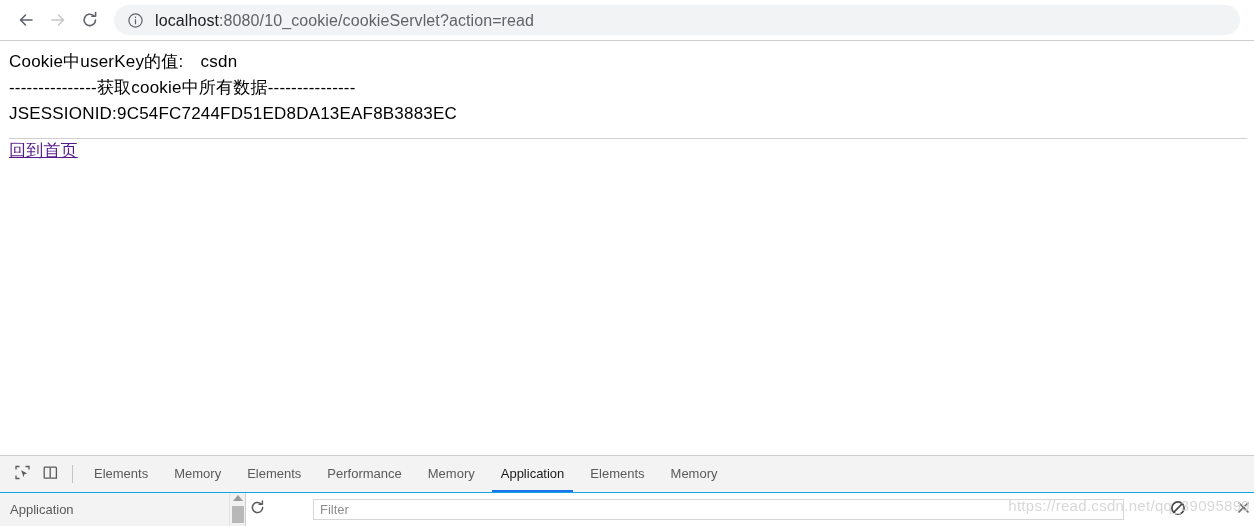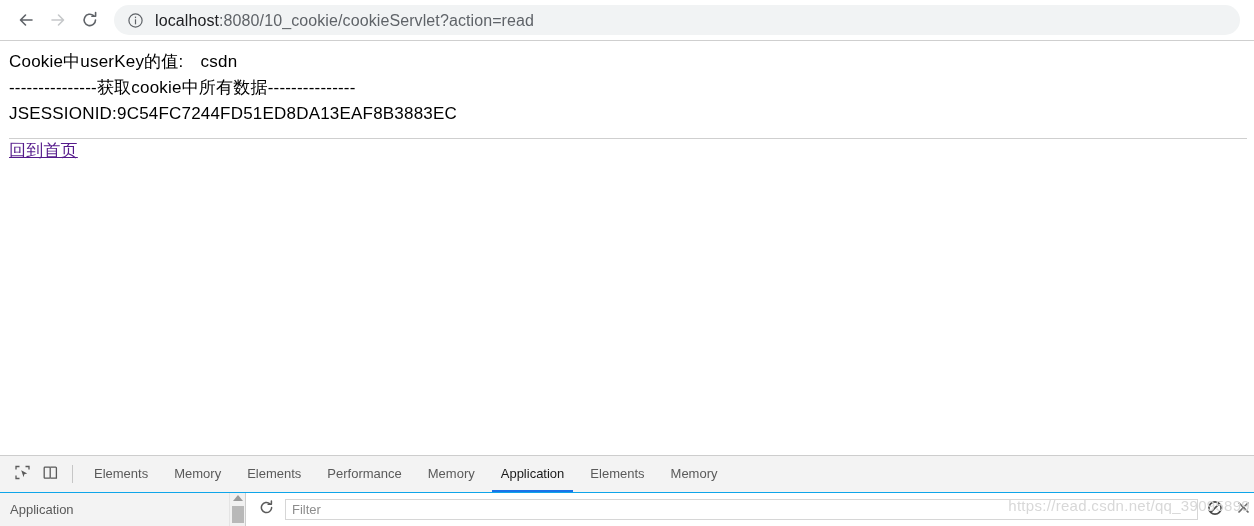--- a/index.html
+++ b/index.html
@@ -205,23 +205,23 @@
     width: 12px; height: 17px;
     background: #b8b8b8;
   }
 
   .dt-main {
     flex: 1 1 auto;
     background: #ffffff;
     display: flex;
     align-items: center;
     border-left: 1px solid #cdcdcd;
-    padding-left: 9px;
     position: relative;
     min-width: 0;
+    gap: 37px;
   }
 
   .dt-refresh {
     width: 22px; height: 22px;
     display: flex; align-items: center; justify-content: center;
     flex: 0 0 auto;
     margin-right: 8px;
   }
 
   .dt-filter {

